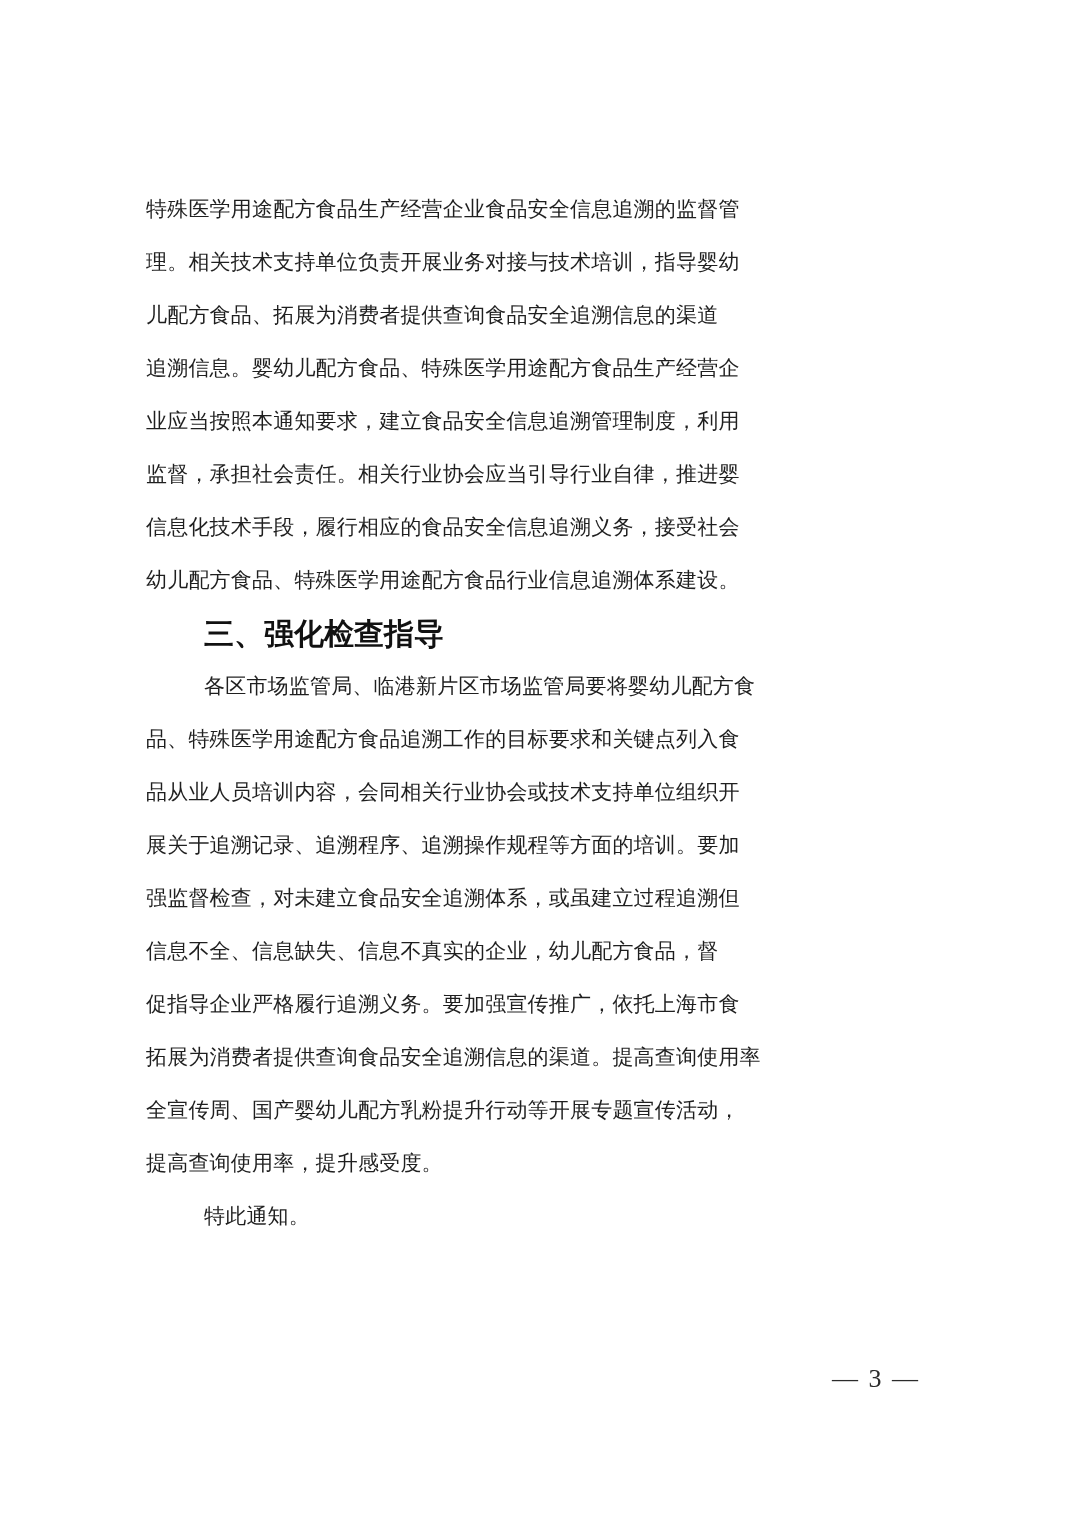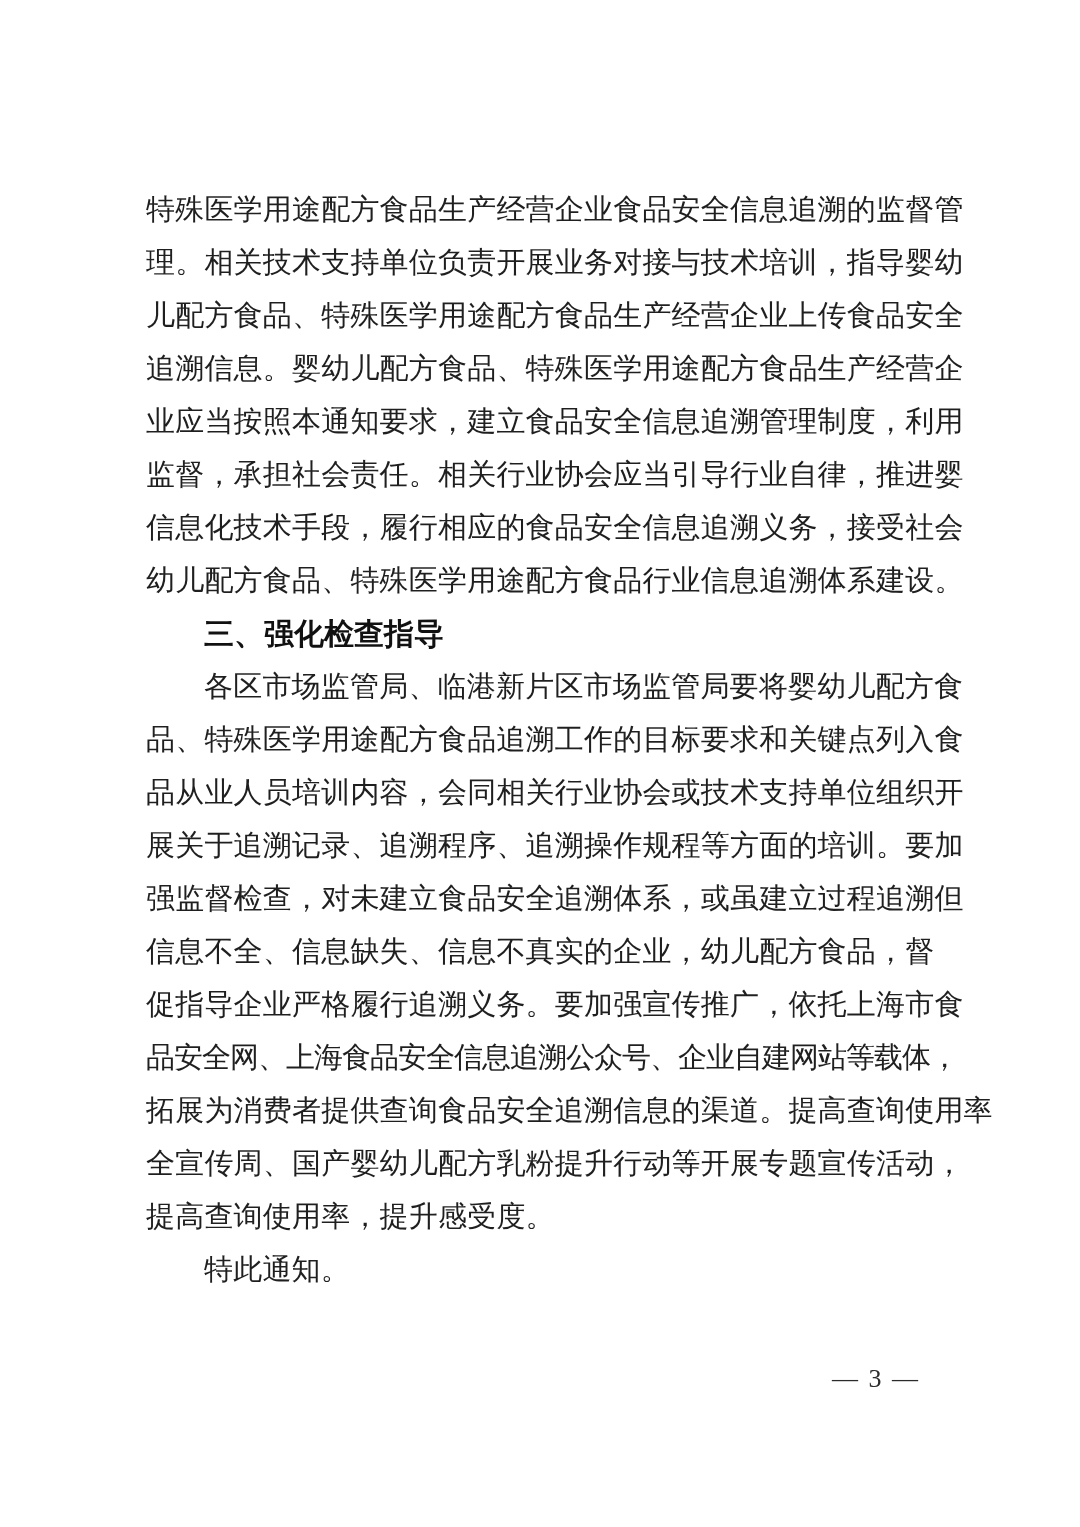--- a/index.html
+++ b/index.html
@@ -17,21 +17,21 @@
   }
   .text-column {
     position: absolute;
     left: 146px;
     top: 183px;
     width: 820px;
   }
   .line {
     height: 53px;
     line-height: 53px;
-    font-size: 29px;
+    font-size: 21px;
     color: #1f1f1f;
     white-space: nowrap;
     letter-spacing: 0.2px;
   }
   .line.indent {
     padding-left: 58px;
   }
   .line.squeeze {
     letter-spacing: -1px;
   }
@@ -58,37 +58,36 @@
   }
 </style>
 </head>
 <body>
 
 <div class="page">
   <div class="text-column">
 
     <div class="line">特殊医学用途配方食品生产经营企业食品安全信息追溯的监督管</div>
     <div class="line">理。相关技术支持单位负责开展业务对接与技术培训，指导婴幼</div>
-    <div class="line">儿配方食品、特殊医学用途配方食品生产经营企业上传食品安全</div>
+    <div class="line">儿配方食品、拓展为消费者提供查询食品安全追溯信息的渠道</div>
     <div class="line">追溯信息。婴幼儿配方食品、特殊医学用途配方食品生产经营企</div>
     <div class="line">业应当按照本通知要求，建立食品安全信息追溯管理制度，利用</div>
     <div class="line">监督，承担社会责任。相关行业协会应当引导行业自律，推进婴</div>
     <div class="line">信息化技术手段，履行相应的食品安全信息追溯义务，接受社会</div>
     <div class="line">幼儿配方食品、特殊医学用途配方食品行业信息追溯体系建设。</div>
 
     <div class="heading">三、强化检查指导</div>
 
     <div class="line indent">各区市场监管局、临港新片区市场监管局要将婴幼儿配方食</div>
     <div class="line">品、特殊医学用途配方食品追溯工作的目标要求和关键点列入食</div>
     <div class="line">品从业人员培训内容，会同相关行业协会或技术支持单位组织开</div>
     <div class="line">展关于追溯记录、追溯程序、追溯操作规程等方面的培训。要加</div>
     <div class="line">强监督检查，对未建立食品安全追溯体系，或虽建立过程追溯但</div>
     <div class="line">信息不全、信息缺失、信息不真实的企业，幼儿配方食品，督</div>
     <div class="line">促指导企业严格履行追溯义务。要加强宣传推广，依托上海市食</div>
-    <div class="line squeeze">品安全网、上海食品安全信息追溯公众号、企业自建网站等载体，</div>
     <div class="line">拓展为消费者提供查询食品安全追溯信息的渠道。提高查询使用率</div>
     <div class="line">全宣传周、国产婴幼儿配方乳粉提升行动等开展专题宣传活动，</div>
     <div class="line">提高查询使用率，提升感受度。</div>
 
     <div class="line indent">特此通知。</div>
 
   </div>
 
   <div class="page-number">— 3 —</div>
 </div>

